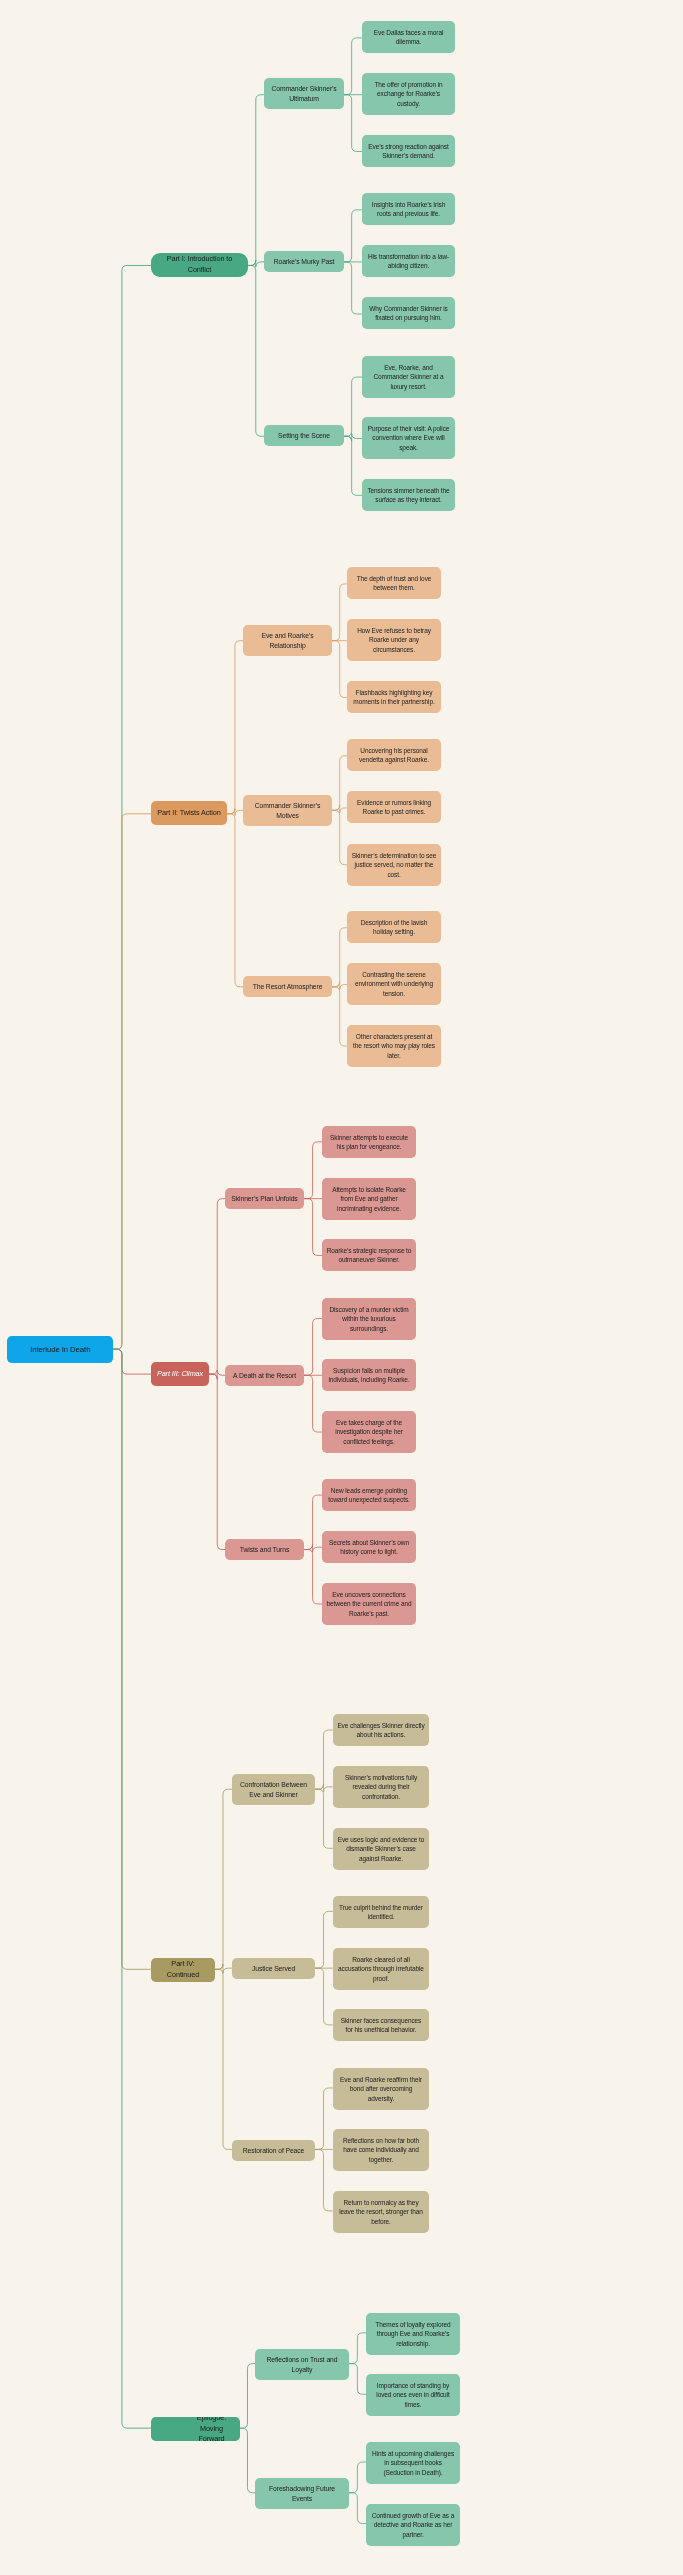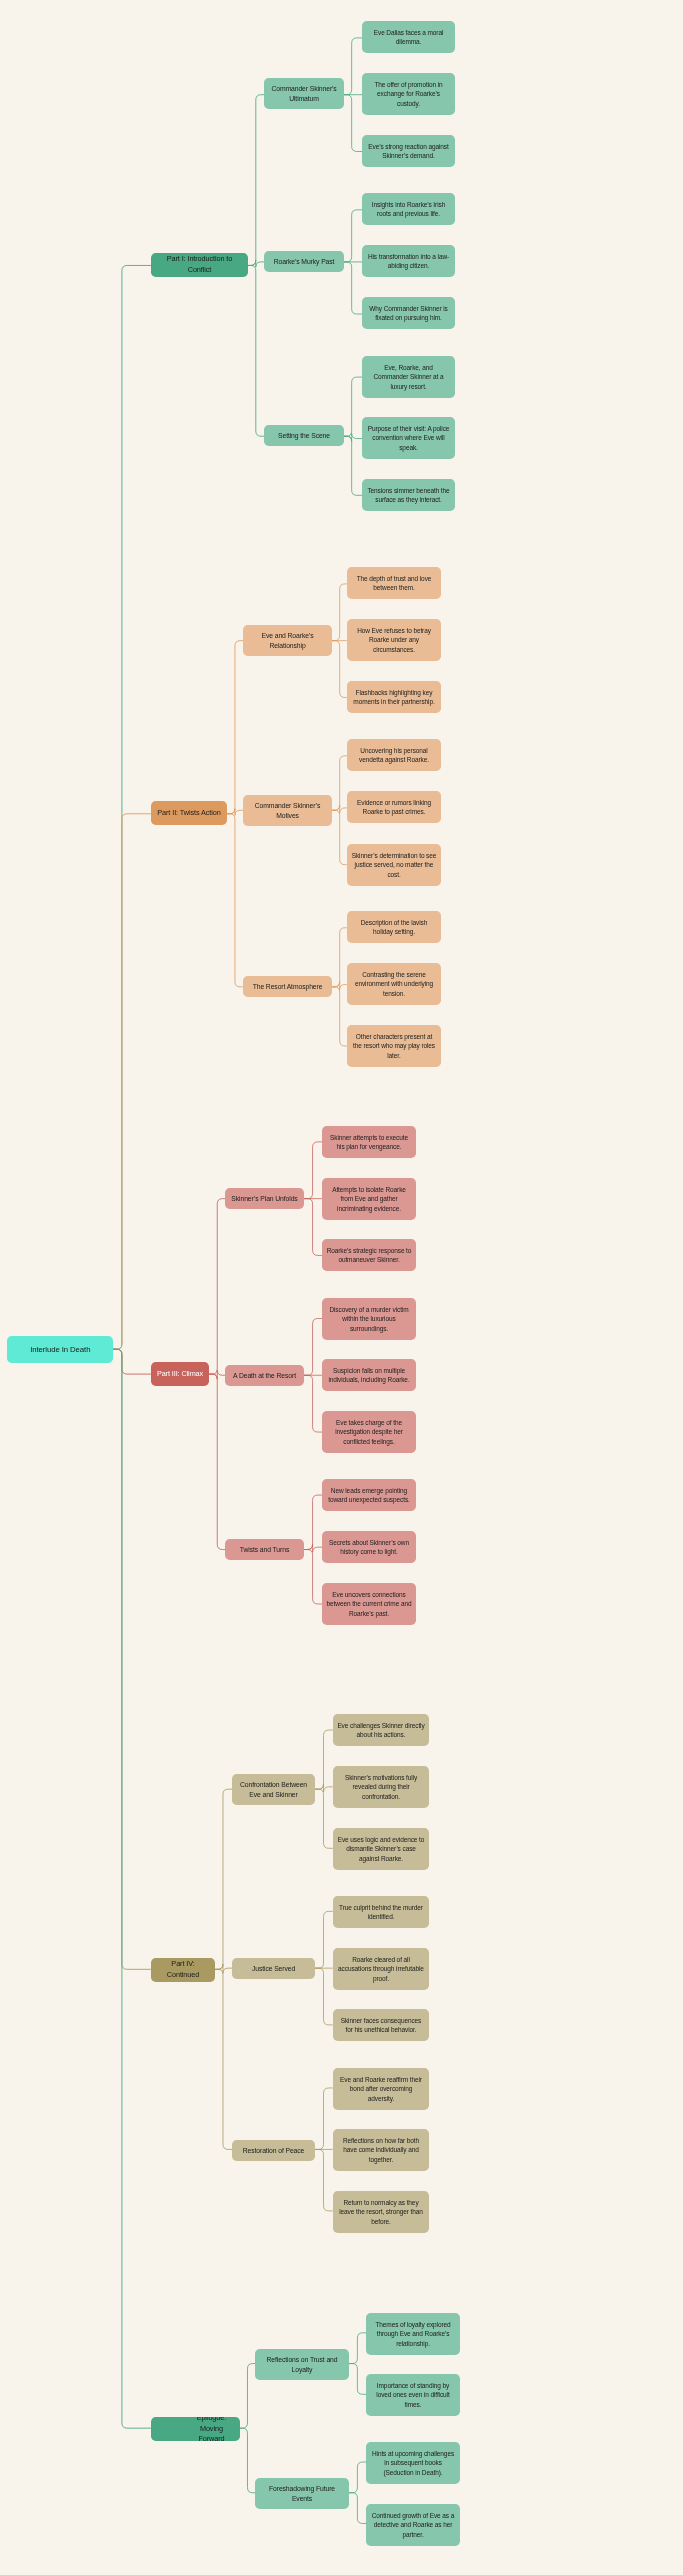--- a/index.html
+++ b/index.html
@@ -114,21 +114,21 @@
       <div class="node leaf" style="left: 362px; top: 135px; width: 93px; height: 32px; background: rgb(134, 198, 173);">Eve’s strong reaction against Skinner’s demand.</div>
       <div class="node lvl2" style="left: 264px; top: 78px; width: 80px; height: 31px; background: rgb(134, 198, 173);">Commander Skinner's Ultimatum</div>
       <div class="node leaf" style="left: 362px; top: 193px; width: 93px; height: 32px; background: rgb(134, 198, 173);">Insights into Roarke’s Irish roots and previous life.</div>
       <div class="node leaf" style="left: 362px; top: 245px; width: 93px; height: 32px; background: rgb(134, 198, 173);">His transformation into a law-abiding citizen.</div>
       <div class="node leaf" style="left: 362px; top: 297px; width: 93px; height: 32px; background: rgb(134, 198, 173);">Why Commander Skinner is fixated on pursuing him.</div>
       <div class="node lvl2" style="left: 264px; top: 251px; width: 80px; height: 21.4px; background: rgb(134, 198, 173);">Roarke’s Murky Past</div>
       <div class="node leaf" style="left: 362px; top: 356px; width: 93px; height: 42px; background: rgb(134, 198, 173);">Eve, Roarke, and Commander Skinner at a luxury resort.</div>
       <div class="node leaf" style="left: 362px; top: 417px; width: 93px; height: 42px; background: rgb(134, 198, 173);">Purpose of their visit: A police convention where Eve will speak.</div>
       <div class="node leaf" style="left: 362px; top: 479px; width: 93px; height: 32px; background: rgb(134, 198, 173);">Tensions simmer beneath the surface as they interact.</div>
       <div class="node lvl2" style="left: 264px; top: 425px; width: 80px; height: 21.4px; background: rgb(134, 198, 173);">Setting the Scene</div>
-      <div class="node lvl1" style="left: 151px; top: 253px; width: 97px; height: 24px; background: rgb(71, 168, 131);">Part I: Introduction to Conflict</div>
+      <div class="node lvl1" style="left: 151px; top: 253px; width: 97px; height: 24px; background: rgb(71, 168, 131); border-radius: 9px;">Part I: Introduction to Conflict</div>
       <div class="node leaf" style="left: 347px; top: 567px; width: 94px; height: 32px; background: rgb(233, 188, 149);">The depth of trust and love between them.</div>
       <div class="node leaf" style="left: 347px; top: 619px; width: 94px; height: 42px; background: rgb(233, 188, 149);">How Eve refuses to betray Roarke under any circumstances.</div>
       <div class="node leaf" style="left: 347px; top: 681px; width: 94px; height: 32px; background: rgb(233, 188, 149);">Flashbacks highlighting key moments in their partnership.</div>
       <div class="node lvl2" style="left: 243px; top: 625px; width: 89px; height: 31px; background: rgb(233, 188, 149);">Eve and Roarke’s Relationship</div>
       <div class="node leaf" style="left: 347px; top: 739px; width: 94px; height: 32px; background: rgb(233, 188, 149);">Uncovering his personal vendetta against Roarke.</div>
       <div class="node leaf" style="left: 347px; top: 791px; width: 94px; height: 32px; background: rgb(233, 188, 149);">Evidence or rumors linking Roarke to past crimes.</div>
       <div class="node leaf" style="left: 347px; top: 844px; width: 94px; height: 42px; background: rgb(233, 188, 149);">Skinner’s determination to see justice served, no matter the cost.</div>
       <div class="node lvl2" style="left: 243px; top: 795px; width: 89px; height: 31px; background: rgb(233, 188, 149);">Commander Skinner’s Motives</div>
       <div class="node leaf" style="left: 347px; top: 911px; width: 94px; height: 32px; background: rgb(233, 188, 149);">Description of the lavish holiday setting.</div>
       <div class="node leaf" style="left: 347px; top: 963px; width: 94px; height: 42px; background: rgb(233, 188, 149);">Contrasting the serene environment with underlying tension.</div>
@@ -140,37 +140,37 @@
       <div class="node leaf" style="left: 322px; top: 1239px; width: 94px; height: 32px; background: rgb(219, 152, 147);">Roarke’s strategic response to outmaneuver Skinner.</div>
       <div class="node lvl2" style="left: 225px; top: 1188px; width: 79px; height: 21.4px; background: rgb(219, 152, 147);">Skinner’s Plan Unfolds</div>
       <div class="node leaf" style="left: 322px; top: 1298px; width: 94px; height: 42px; background: rgb(219, 152, 147);">Discovery of a murder victim within the luxurious surroundings.</div>
       <div class="node leaf" style="left: 322px; top: 1359px; width: 94px; height: 32px; background: rgb(219, 152, 147);">Suspicion falls on multiple individuals, including Roarke.</div>
       <div class="node leaf" style="left: 322px; top: 1411px; width: 94px; height: 42px; background: rgb(219, 152, 147);">Eve takes charge of the investigation despite her conflicted feelings.</div>
       <div class="node lvl2" style="left: 225px; top: 1365px; width: 79px; height: 21.4px; background: rgb(219, 152, 147);">A Death at the Resort</div>
       <div class="node leaf" style="left: 322px; top: 1479px; width: 94px; height: 32px; background: rgb(219, 152, 147);">New leads emerge pointing toward unexpected suspects.</div>
       <div class="node leaf" style="left: 322px; top: 1531px; width: 94px; height: 32px; background: rgb(219, 152, 147);">Secrets about Skinner’s own history come to light.</div>
       <div class="node leaf" style="left: 322px; top: 1583px; width: 94px; height: 42px; background: rgb(219, 152, 147);">Eve uncovers connections between the current crime and Roarke’s past.</div>
       <div class="node lvl2" style="left: 225px; top: 1539px; width: 79px; height: 21.4px; background: rgb(219, 152, 147);">Twists and Turns</div>
-      <div class="node lvl1 white-text" style="left: 151px; top: 1362px; width: 58px; height: 24px; background: rgb(200, 99, 92);">Part III: Climax</div>
+      <div class="node lvl1 white-text" style="left: 151px; top: 1362px; width: 58px; height: 24px; background: rgb(200, 99, 92); font-style: italic;">Part III: Climax</div>
       <div class="node leaf" style="left: 333px; top: 1714px; width: 96px; height: 32px; background: rgb(198, 188, 151);">Eve challenges Skinner directly about his actions.</div>
       <div class="node leaf" style="left: 333px; top: 1766px; width: 96px; height: 42px; background: rgb(198, 188, 151);">Skinner’s motivations fully revealed during their confrontation.</div>
       <div class="node leaf" style="left: 333px; top: 1828px; width: 96px; height: 42px; background: rgb(198, 188, 151);">Eve uses logic and evidence to dismantle Skinner’s case against Roarke.</div>
       <div class="node lvl2" style="left: 232px; top: 1774px; width: 83px; height: 31px; background: rgb(198, 188, 151);">Confrontation Between Eve and Skinner</div>
       <div class="node leaf" style="left: 333px; top: 1896px; width: 96px; height: 32px; background: rgb(198, 188, 151);">True culprit behind the murder identified.</div>
       <div class="node leaf" style="left: 333px; top: 1948px; width: 96px; height: 42px; background: rgb(198, 188, 151);">Roarke cleared of all accusations through irrefutable proof.</div>
       <div class="node leaf" style="left: 333px; top: 2009px; width: 96px; height: 32px; background: rgb(198, 188, 151);">Skinner faces consequences for his unethical behavior.</div>
       <div class="node lvl2" style="left: 232px; top: 1958px; width: 83px; height: 21.4px; background: rgb(198, 188, 151);">Justice Served</div>
       <div class="node leaf" style="left: 333px; top: 2068px; width: 96px; height: 42px; background: rgb(198, 188, 151);">Eve and Roarke reaffirm their bond after overcoming adversity.</div>
       <div class="node leaf" style="left: 333px; top: 2129px; width: 96px; height: 42px; background: rgb(198, 188, 151);">Reflections on how far both have come individually and together.</div>
       <div class="node leaf" style="left: 333px; top: 2191px; width: 96px; height: 42px; background: rgb(198, 188, 151);">Return to normalcy as they leave the resort, stronger than before.</div>
       <div class="node lvl2" style="left: 232px; top: 2140px; width: 83px; height: 21.4px; background: rgb(198, 188, 151);">Restoration of Peace</div>
       <div class="node lvl1" style="left: 151px; top: 1958px; width: 64px; height: 24px; background: rgb(169, 154, 97);">Part IV: Continued</div>
       <div class="node leaf" style="left: 366px; top: 2313px; width: 94px; height: 42px; background: rgb(134, 198, 173);">Themes of loyalty explored through Eve and Roarke’s relationship.</div>
       <div class="node leaf" style="left: 366px; top: 2374px; width: 94px; height: 42px; background: rgb(134, 198, 173);">Importance of standing by loved ones even in difficult times.</div>
       <div class="node lvl2" style="left: 255px; top: 2349px; width: 94px; height: 31px; background: rgb(134, 198, 173);">Reflections on Trust and Loyalty</div>
       <div class="node leaf" style="left: 366px; top: 2442px; width: 94px; height: 42px; background: rgb(134, 198, 173);">Hints at upcoming challenges in subsequent books (Seduction in Death).</div>
       <div class="node leaf" style="left: 366px; top: 2504px; width: 94px; height: 42px; background: rgb(134, 198, 173);">Continued growth of Eve as a detective and Roarke as her partner.</div>
       <div class="node lvl2" style="left: 255px; top: 2478px; width: 94px; height: 31px; background: rgb(134, 198, 173);">Foreshadowing Future Events</div>
       <div class="node lvl1" style="left: 151px; top: 2417px; width: 89px; height: 24px; background: rgb(71, 168, 131); padding-left: 36px;">Epilogue: Moving Forward</div>
-      <div class="node root" style="left: 7.3px; top: 1336px; width: 106px; height: 27px; background: #5eead4;">Interlude In Death</div>
+      <div class="node root" style="left: 7.3px; top: 1336px; width: 106px; height: 27px; background: #0ea5e9;">Interlude In Death</div>
     </div>
 </div>
 
 
 </body></html>

